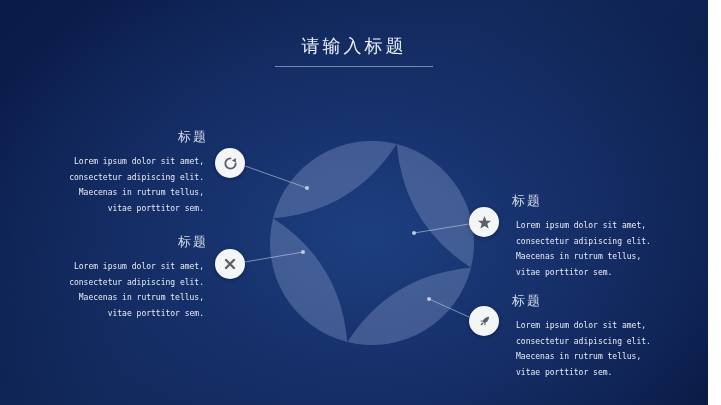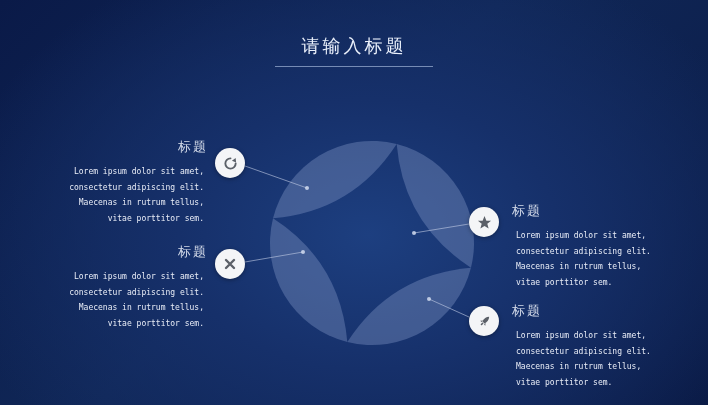--- a/index.html
+++ b/index.html
@@ -18,21 +18,21 @@
     text-align:center;
     color:#eaf0fb;font-size:18px;letter-spacing:3px;font-weight:400;
   }
   .title-divider{
     position:absolute;top:66px;left:50%;transform:translateX(-50%);
     width:158px;height:1px;background:rgba(170,190,225,0.65);
   }
   .emblem-layer{position:absolute;top:0;left:0;pointer-events:none;}
   .item{position:absolute;}
   .item .heading{
-    font-size:13px;color:#d5dcea;letter-spacing:2px;margin:16px 0 8px 0;font-weight:400;
+    font-size:13px;color:#d5dcea;letter-spacing:2px;margin:6px 0 8px 0;font-weight:400;
   }
   .item .body{
     font-family:"DejaVu Sans Mono", monospace;
     font-size:8px;line-height:1.95;color:#e9edf7;margin:4px;
   }
   .item.left{width:152px;text-align:right;}
   .item.right{width:160px;text-align:left;}
   .icon-circle{
     position:absolute;width:30px;height:30px;border-radius:50%;
     background:#f4f5f7;

